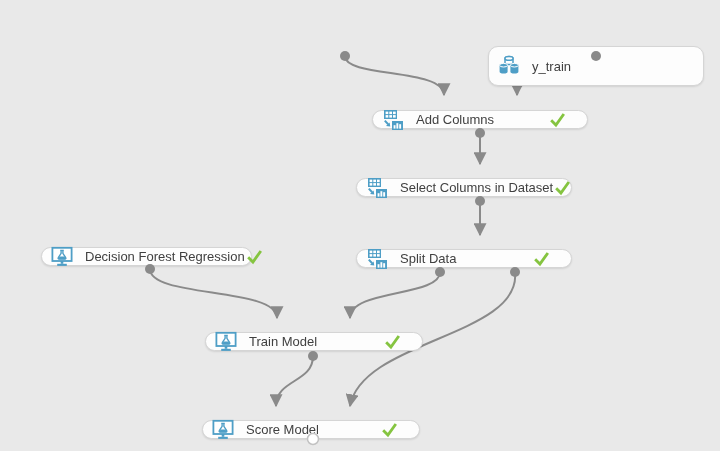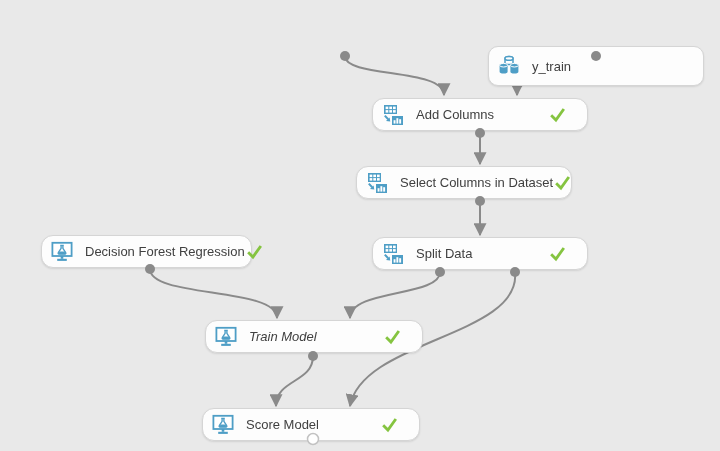--- a/index.html
+++ b/index.html
@@ -18,32 +18,32 @@
     z-index:2;
     display:flex;
     align-items:center;
     box-sizing:border-box;
     background:#fdfdfd;
     border:1px solid #d5d5d5;
     box-shadow:0 1px 2px rgba(0,0,0,.10);
     padding:0 8px;
   }
   .node.dataset{border-radius:10px;height:40px;}
-  .node.module{border-radius:12px;height:33px;}
+  .node.module{border-radius:12px;height:19px;margin-top:12px;}
   .node .nicon{display:flex;align-items:center;justify-content:center;width:24px;height:24px;flex:0 0 24px;}
   .node .nlabel{margin-left:11px;font-size:13px;color:#404040;white-space:nowrap;}
   .node .ncheck{margin-left:auto;margin-right:12px;display:flex;align-items:center;width:19px;height:19px;flex:0 0 19px;}
   
   #n-xtrain {left:236px;top:14px; width:228px;}
   #n-ytrain {left:488px;top:14px; width:216px;margin-top:32px;}
   #n-addcol {left:372px;top:98px; width:216px;}
   #n-selcol {left:356px;top:166px;width:216px;}
-  #n-split  {left:372px;top:237px;width:216px;}
+  #n-split  {left:356px;top:237px;width:216px;}
   #n-forest {left:41px; top:235px;width:211px;}
-  #n-train  {left:205px;top:320px;width:218px;font-style:italic;}
+  #n-train  {left:205px;top:320px;width:218px;}
   #n-score  {left:202px;top:408px;width:218px;align-items:center;}
   .wire{fill:none;stroke:#8a8a8a;stroke-width:2;}
 </style>
 </head>
 <body>
 
 <div id="canvas">
 
   <svg class="layer wires">
     <defs>

